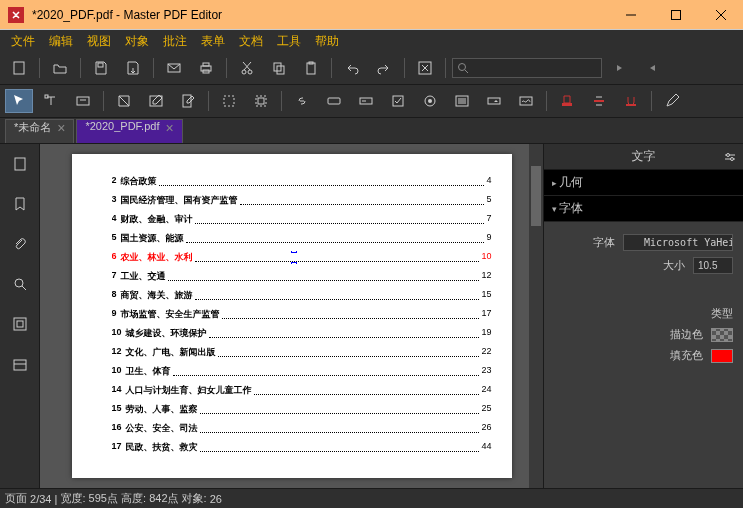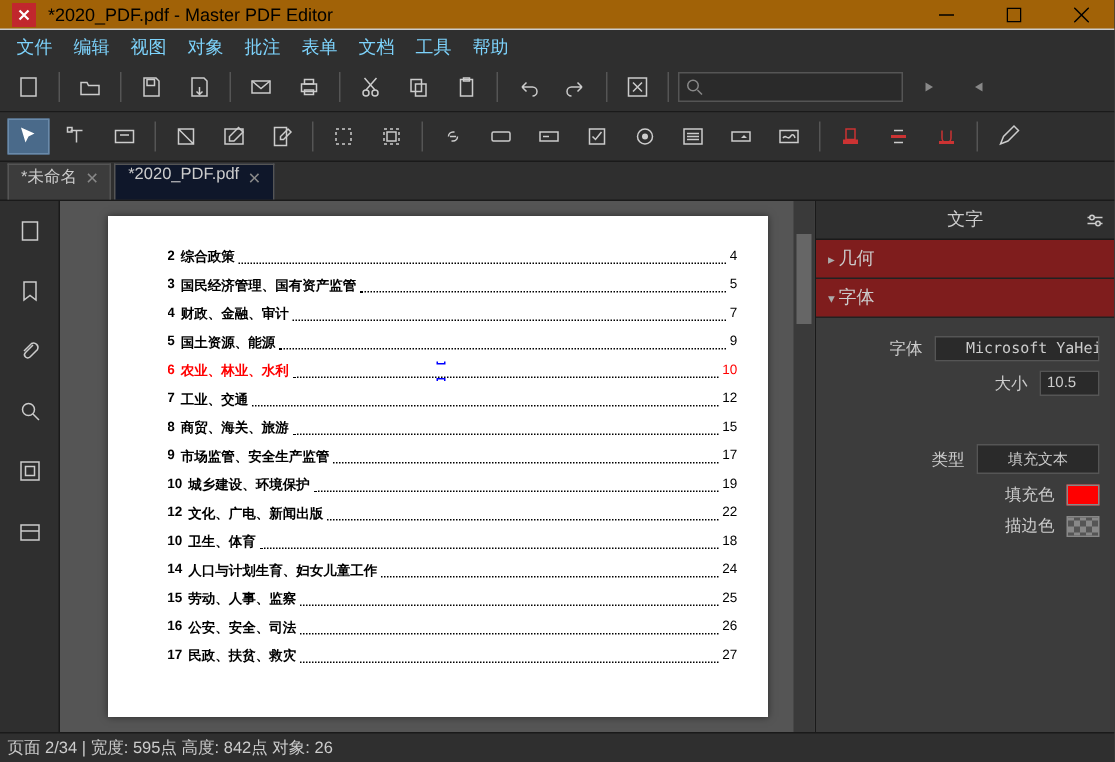--- a/index.html
+++ b/index.html
@@ -1,49 +1,49 @@
 <!DOCTYPE html>
 <html><head>
 <meta charset="utf-8">
 <style>
 * { margin: 0; padding: 0; box-sizing: border-box; font-family: "Microsoft YaHei", sans-serif; }
 body { width: 743px; height: 508px; background: #3c3c3c; color: #ccc; font-size: 12px; display: flex; flex-direction: column; overflow: hidden; }
-.titlebar { height: 20px; background: #a16207; display: flex; align-items: center; border-bottom: 1px solid #ccc; }
+.titlebar { height: 30px; background: #fdba74; display: flex; align-items: center; border-bottom: 1px solid #ccc; }
 .titlebar-icon { width: 16px; height: 16px; background: #c1272d; margin: 0 8px; display: flex; align-items: center; justify-content: center; color: #fff; font-size: 10px; font-weight: bold; }
 .titlebar-text { flex: 1; color: #000; font-size: 12px; }
 .titlebar-btns { display: flex; }
 .titlebar-btn { width: 45px; height: 30px; display: flex; align-items: center; justify-content: center; color: #000; }
 .menubar { height: 22px; background: #2f2f2f; display: flex; align-items: center; padding: 0 5px; gap: 2px; }
-.menu-item { padding: 2px 6px; color: #7dd3fc; cursor: pointer; }
+.menu-item { padding: 2px 6px; color: #eab308; cursor: pointer; }
 .toolbar { background: #2f2f2f; display: flex; align-items: center; padding: 4px 5px; gap: 4px; border-bottom: 1px solid #1a1a1a; flex-wrap: nowrap; overflow: hidden; }
 .tbtn { width: 28px; height: 24px; display: flex; align-items: center; justify-content: center; color: #ccc; cursor: pointer; }
 .sep { width: 1px; height: 20px; background: #555; margin: 0 2px; }
 .toolbar2 { background: #2f2f2f; display: flex; align-items: center; padding: 4px 5px; gap: 4px; border-bottom: 1px solid #1a1a1a; }
 .tbtn.selected { background: #4a6a8a; border: 1px solid #6a8aaa; }
 .tabs { height: 26px; background: #2f2f2f; display: flex; align-items: flex-end; border-bottom: 1px solid #1a1a1a; padding-left: 5px; }
 .tab { height: 24px; padding: 0 8px; display: flex; align-items: flex-start; gap: 6px; border: 1px solid #555; border-bottom: none; background: #3c3c3c; margin-right: 2px; font-size: 11px; }
-.tab.active { background: #0f172a; }
+.tab.active { background: #4c1d95; }
 .tab-close { color: #888; cursor: pointer; font-size: 14px; }
 .main { flex: 1; display: flex; overflow: hidden; }
 .left-sidebar { width: 40px; background: #2f2f2f; display: flex; flex-direction: column; border-right: 1px solid #1a1a1a; }
 .side-btn { width: 40px; height: 40px; display: flex; align-items: center; justify-content: center; color: #ccc; cursor: pointer; }
 .doc-area { flex: 1; background: #555; overflow: auto; display: flex; justify-content: center; padding: 10px 0; position: relative; }
 .page { width: 440px; background: #fff; color: #000; padding: 15px 20px 15px 40px; font-size: 9px; box-shadow: 0 0 5px rgba(0,0,0,0.5); }
 .toc-row { display: flex; margin: 6px 0; white-space: nowrap; overflow: hidden; font-family: SimSun, serif; }
 .toc-num { margin-right: 4px; font-weight: bold; }
 .toc-title { font-weight: bold; }
 .toc-dots { flex: 1; border-bottom: 1px dotted #000; margin: 0 2px 2px 2px; }
 .toc-page { }
 .toc-row.sel { position: relative; }
 .sel-box { position: absolute; border: 1px solid red; left: -20px; right: -5px; top: -2px; bottom: -2px; pointer-events: none; }
 .handle { position: absolute; width: 6px; height: 6px; background: #fff; border: 1px solid blue; }
 .right-panel { width: 200px; background: #3c3c3c; border-left: 1px solid #1a1a1a; display: flex; flex-direction: column; font-size: 12px; }
 .panel-title { height: 26px; background: #2f2f2f; display: flex; align-items: center; justify-content: center; border-bottom: 1px solid #1a1a1a; position: relative; padding: 0 30px; }
 .panel-title .gear { position: absolute; right: 6px; }
-.section-hdr { padding: 4px 8px; background: #7f1d1d; border-bottom: 1px solid #222; cursor: pointer; }
+.section-hdr { padding: 4px 8px; background: #000000; border-bottom: 1px solid #222; cursor: pointer; }
 .section-hdr::before { content: "▾ "; font-size: 9px; color: #aaa; }
 .section-hdr.collapsed::before { content: "▸ "; }
 .props { padding: 6px 10px; }
 .prop-row { display: flex; align-items: center; margin: 6px 0; justify-content: flex-end; gap: 8px; }
 .prop-label { color: #ccc; font-size: 11px; }
 .prop-val { background: #2a2a2a; border: 1px solid #555; padding: 2px 20px; color: #ccc; min-width: 80px; font-size: 10px; text-align: left; white-space: nowrap; overflow: hidden; }
 .color-swatch { width: 22px; height: 14px; border: 1px solid #888; }
 .spin { background: #2a2a2a; border: 1px solid #555; padding: 2px 4px; width: 40px; color: #ccc; font-size: 10px; }
 .statusbar { height: 20px; background: #2f2f2f; display: flex; align-items: center; padding: 0 5px; font-size: 11px; color: #ccc; border-top: 1px solid #1a1a1a; }
 .search-box { background: #2a2a2a; border: 1px solid #555; height: 20px; flex: 1; max-width: 150px; display: flex; align-items: center; padding: 0 4px; }
@@ -422,21 +422,21 @@
         <div class="toc-row">
           <span class="toc-num">12</span>
           <span class="toc-title">文化、广电、新闻出版</span>
           <span class="toc-dots"></span>
           <span class="toc-page">22</span>
         </div>
         <div class="toc-row">
           <span class="toc-num">10</span>
           <span class="toc-title">卫生、体育</span>
           <span class="toc-dots"></span>
-          <span class="toc-page">18</span>
+          <span class="toc-page">23</span>
         </div>
         <div class="toc-row">
           <span class="toc-num">14</span>
           <span class="toc-title">人口与计划生育、妇女儿童工作</span>
           <span class="toc-dots"></span>
           <span class="toc-page">24</span>
         </div>
         <div class="toc-row">
           <span class="toc-num">15</span>
           <span class="toc-title">劳动、人事、监察</span>
@@ -446,21 +446,21 @@
         <div class="toc-row">
           <span class="toc-num">16</span>
           <span class="toc-title">公安、安全、司法</span>
           <span class="toc-dots"></span>
           <span class="toc-page">26</span>
         </div>
         <div class="toc-row">
           <span class="toc-num">17</span>
           <span class="toc-title">民政、扶贫、救灾</span>
           <span class="toc-dots"></span>
-          <span class="toc-page">27</span>
+          <span class="toc-page">44</span>
         </div>
       </div>
     <div class="scrollbar-v">
         <div class="scroll-thumb"></div>
       </div>
   </div>
 
   <div class="right-panel">
     <div class="panel-title">
       <span>文字</span>
@@ -479,29 +479,28 @@
         <span class="prop-label">字体</span>
         <span class="prop-val" style="width:110px;font-family:monospace">Microsoft YaHei</span>
       </div>
       <div class="prop-row">
         <span class="prop-label">大小</span>
         <span class="spin">10.5</span>
       </div>
       <div style="height:20px"></div>
       <div class="prop-row">
         <span class="prop-label">类型</span>
-        <span class="prop-val">填充文本</span>
+      </div>
+      <div class="prop-row">
+        <span class="prop-label">描边色</span>
+        <span class="color-swatch" style="background:repeating-conic-gradient(#888 0 25%,#555 0 50%) 0/8px 8px"></span>
       </div>
       <div class="prop-row">
         <span class="prop-label">填充色</span>
         <span class="color-swatch" style="background:#ff0000"></span>
-      </div>
-      <div class="prop-row">
-        <span class="prop-label">描边色</span>
-        <span class="color-swatch" style="background:repeating-conic-gradient(#888 0 25%,#555 0 50%) 0/8px 8px"></span>
       </div>
     </div>
   </div>
 </div>
 
 <div class="statusbar">
   <span>页面</span>&nbsp;
   <span>2/34</span>
   &nbsp;|&nbsp;
   <span>宽度:</span>&nbsp;

